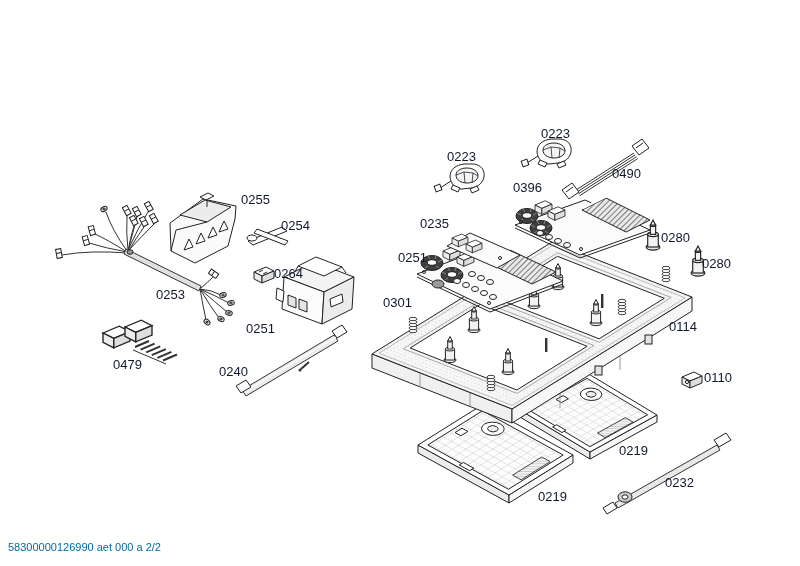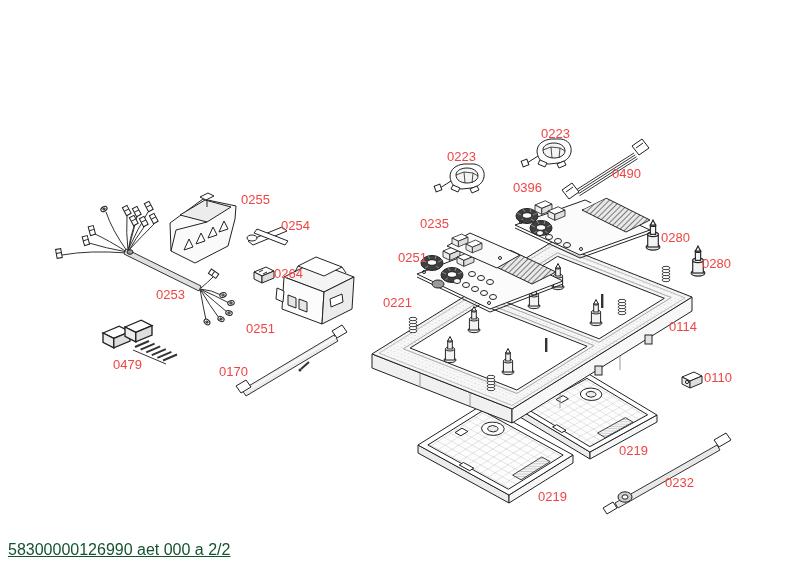--- a/index.html
+++ b/index.html
@@ -1,20 +1,20 @@
 <!DOCTYPE html>
 <html><head>
 <meta charset="utf-8">
 <style>
   html,body{margin:0;padding:0;background:#fff;}
   .canvas{position:relative;width:800px;height:566px;background:#fff;overflow:hidden;
           font-family:"Liberation Sans",sans-serif;}
   .canvas svg{position:absolute;left:0;top:0;}
-  .part-label{position:absolute;font-size:13px;color:#ef4444;white-space:nowrap;}
-  .footer-code{position:absolute;left:8px;top:541px;font-size:16px;color:#14532d;text-decoration:underline;}
+  .part-label{position:absolute;font-size:13px;color:#0f172a;white-space:nowrap;}
+  .footer-code{position:absolute;left:8px;top:541px;font-size:11px;color:#0369a1;}
 </style>
 </head>
 <body>
 
 <div class="canvas">
 
 <svg width="800" height="566" viewBox="0 0 800 566">
   <defs>
     <pattern id="dots" width="4" height="4" patternUnits="userSpaceOnUse">
       <rect width="4" height="4" fill="#f7f7f7"></rect>
@@ -319,28 +319,28 @@
     <use href="#conn" transform="translate(214,274) rotate(-55)"></use>
   </g>
 </svg>
 
 <div class="part-label" style="left:241px;top:192px">0255</div>
 <div class="part-label" style="left:281px;top:218px">0254</div>
 <div class="part-label" style="left:274px;top:266px">0264</div>
 <div class="part-label" style="left:156px;top:287px">0253</div>
 <div class="part-label" style="left:246px;top:321px">0251</div>
 <div class="part-label" style="left:113px;top:357px">0479</div>
-<div class="part-label" style="left:219px;top:364px">0170</div>
+<div class="part-label" style="left:219px;top:364px">0240</div>
 <div class="part-label" style="left:447px;top:149px">0223</div>
 <div class="part-label" style="left:541px;top:126px">0223</div>
 <div class="part-label" style="left:612px;top:166px">0490</div>
 <div class="part-label" style="left:513px;top:180px">0396</div>
 <div class="part-label" style="left:420px;top:216px">0235</div>
 <div class="part-label" style="left:398px;top:250px">0251</div>
-<div class="part-label" style="left:383px;top:295px">0221</div>
+<div class="part-label" style="left:383px;top:295px">0301</div>
 <div class="part-label" style="left:661px;top:230px">0280</div>
 <div class="part-label" style="left:702px;top:256px">0280</div>
 <div class="part-label" style="left:669px;top:319px">0114</div>
 <div class="part-label" style="left:704px;top:370px">0110</div>
 <div class="part-label" style="left:619px;top:443px">0219</div>
 <div class="part-label" style="left:538px;top:489px">0219</div>
 <div class="part-label" style="left:665px;top:475px">0232</div>
 
 <div class="footer-code">58300000126990 aet 000 a 2/2</div>
 

